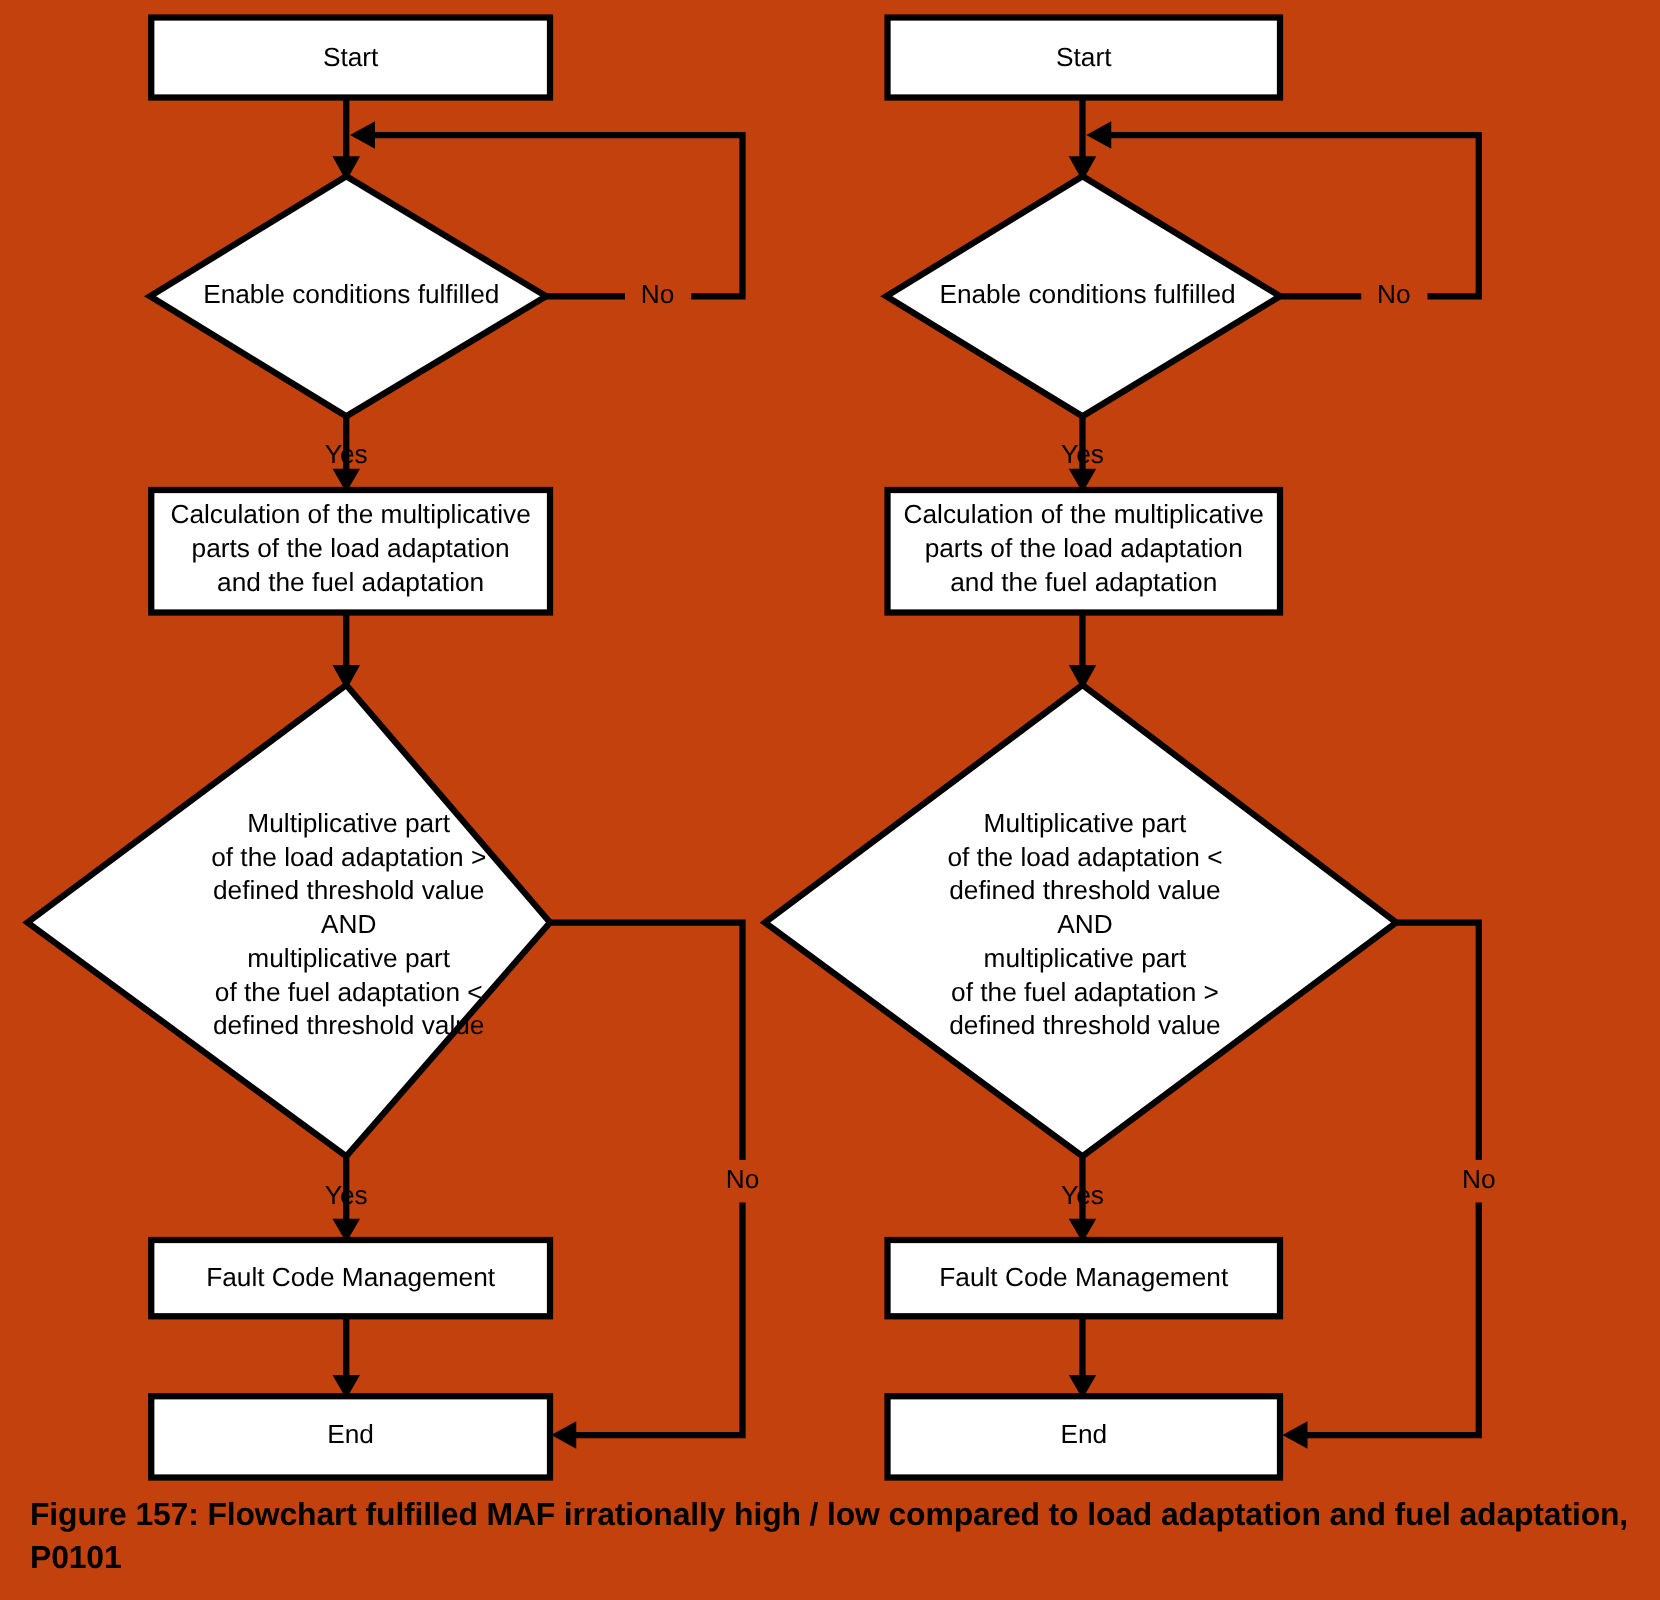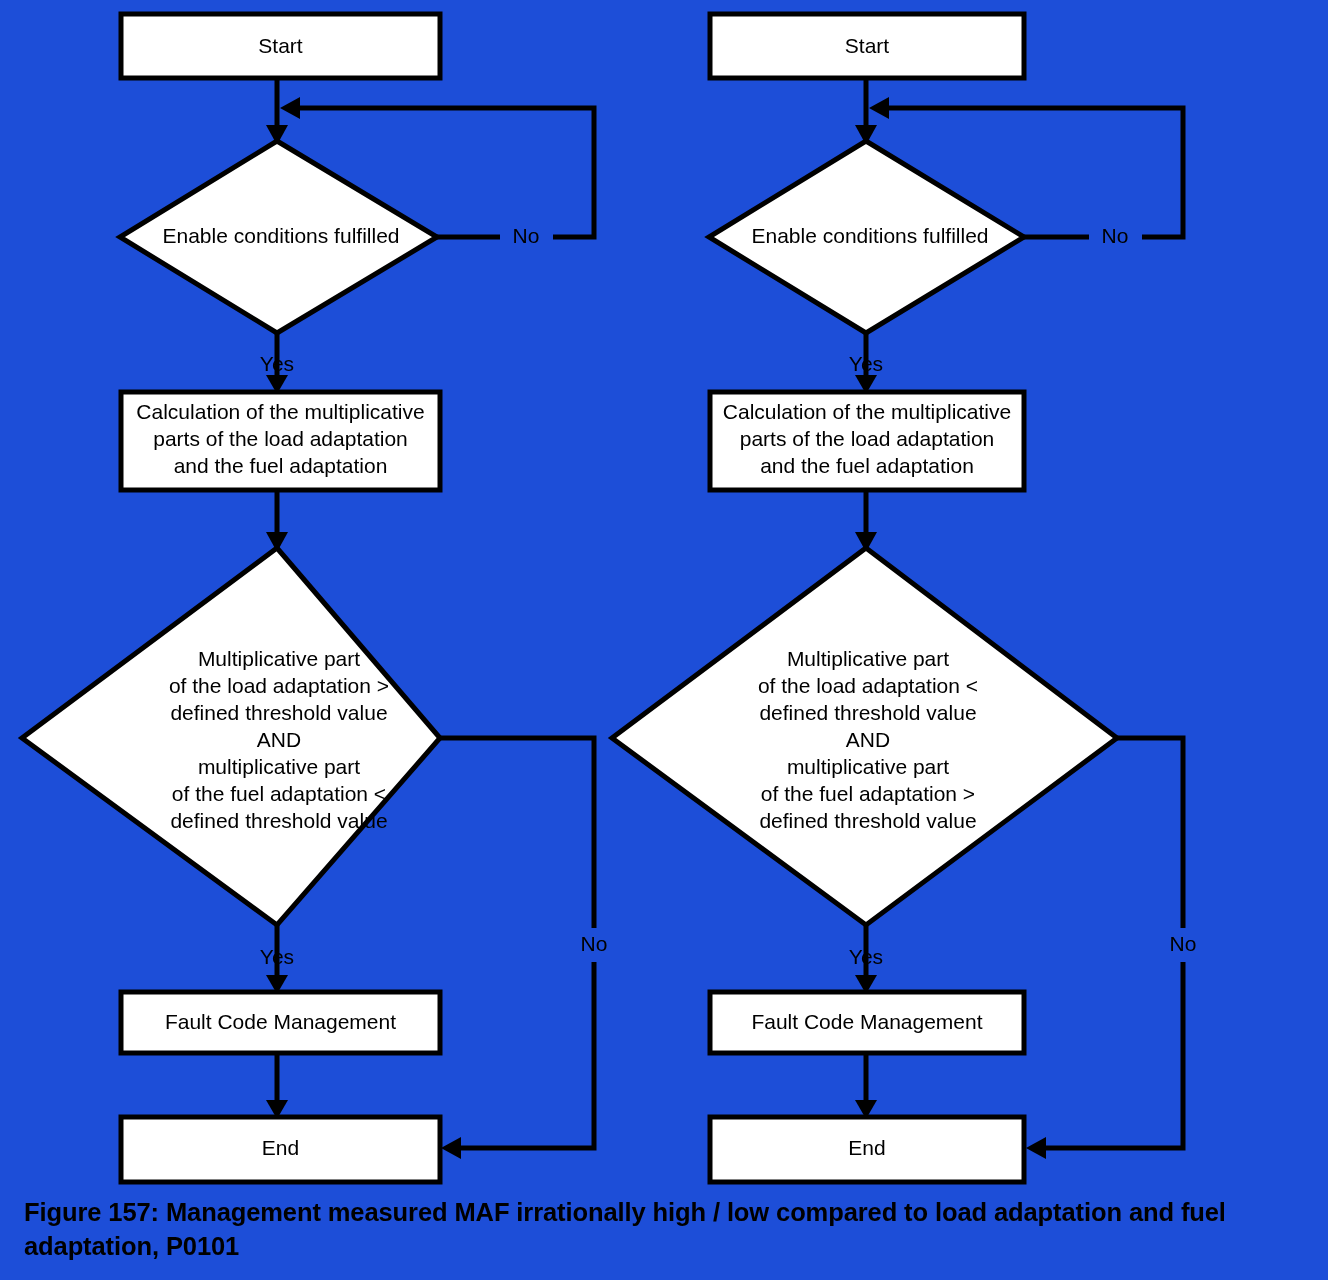--- a/index.html
+++ b/index.html
@@ -11,21 +11,21 @@
     width: 1328px;
     height: 1280px;
     font-family: "Liberation Sans", sans-serif;
     color: #000000;
     overflow: hidden;
   }
   #page {
     position: relative;
     width: 1328px;
     height: 1280px;
-    background: #1d4ed8;
+    background: #c2410c;
   }
   #flow-svg {
     position: absolute;
     left: 0;
     top: 0;
     width: 1328px;
     height: 1195px;
     display: block;
   }
   .shape {
@@ -240,15 +240,15 @@
 
       <g>
         <rect class="shape" x="710" y="1117" width="314" height="65"></rect>
         <text class="node-text" x="867" y="1149">End</text>
       </g>
 
     </g>
 
   </svg>
 
-  <div id="caption">Figure 157: Management measured MAF irrationally high / low compared to load adaptation and fuel adaptation, P0101</div>
+  <div id="caption">Figure 157: Flowchart fulfilled MAF irrationally high / low compared to load adaptation and fuel adaptation, P0101</div>
 
 </div>
 
 </body></html>

